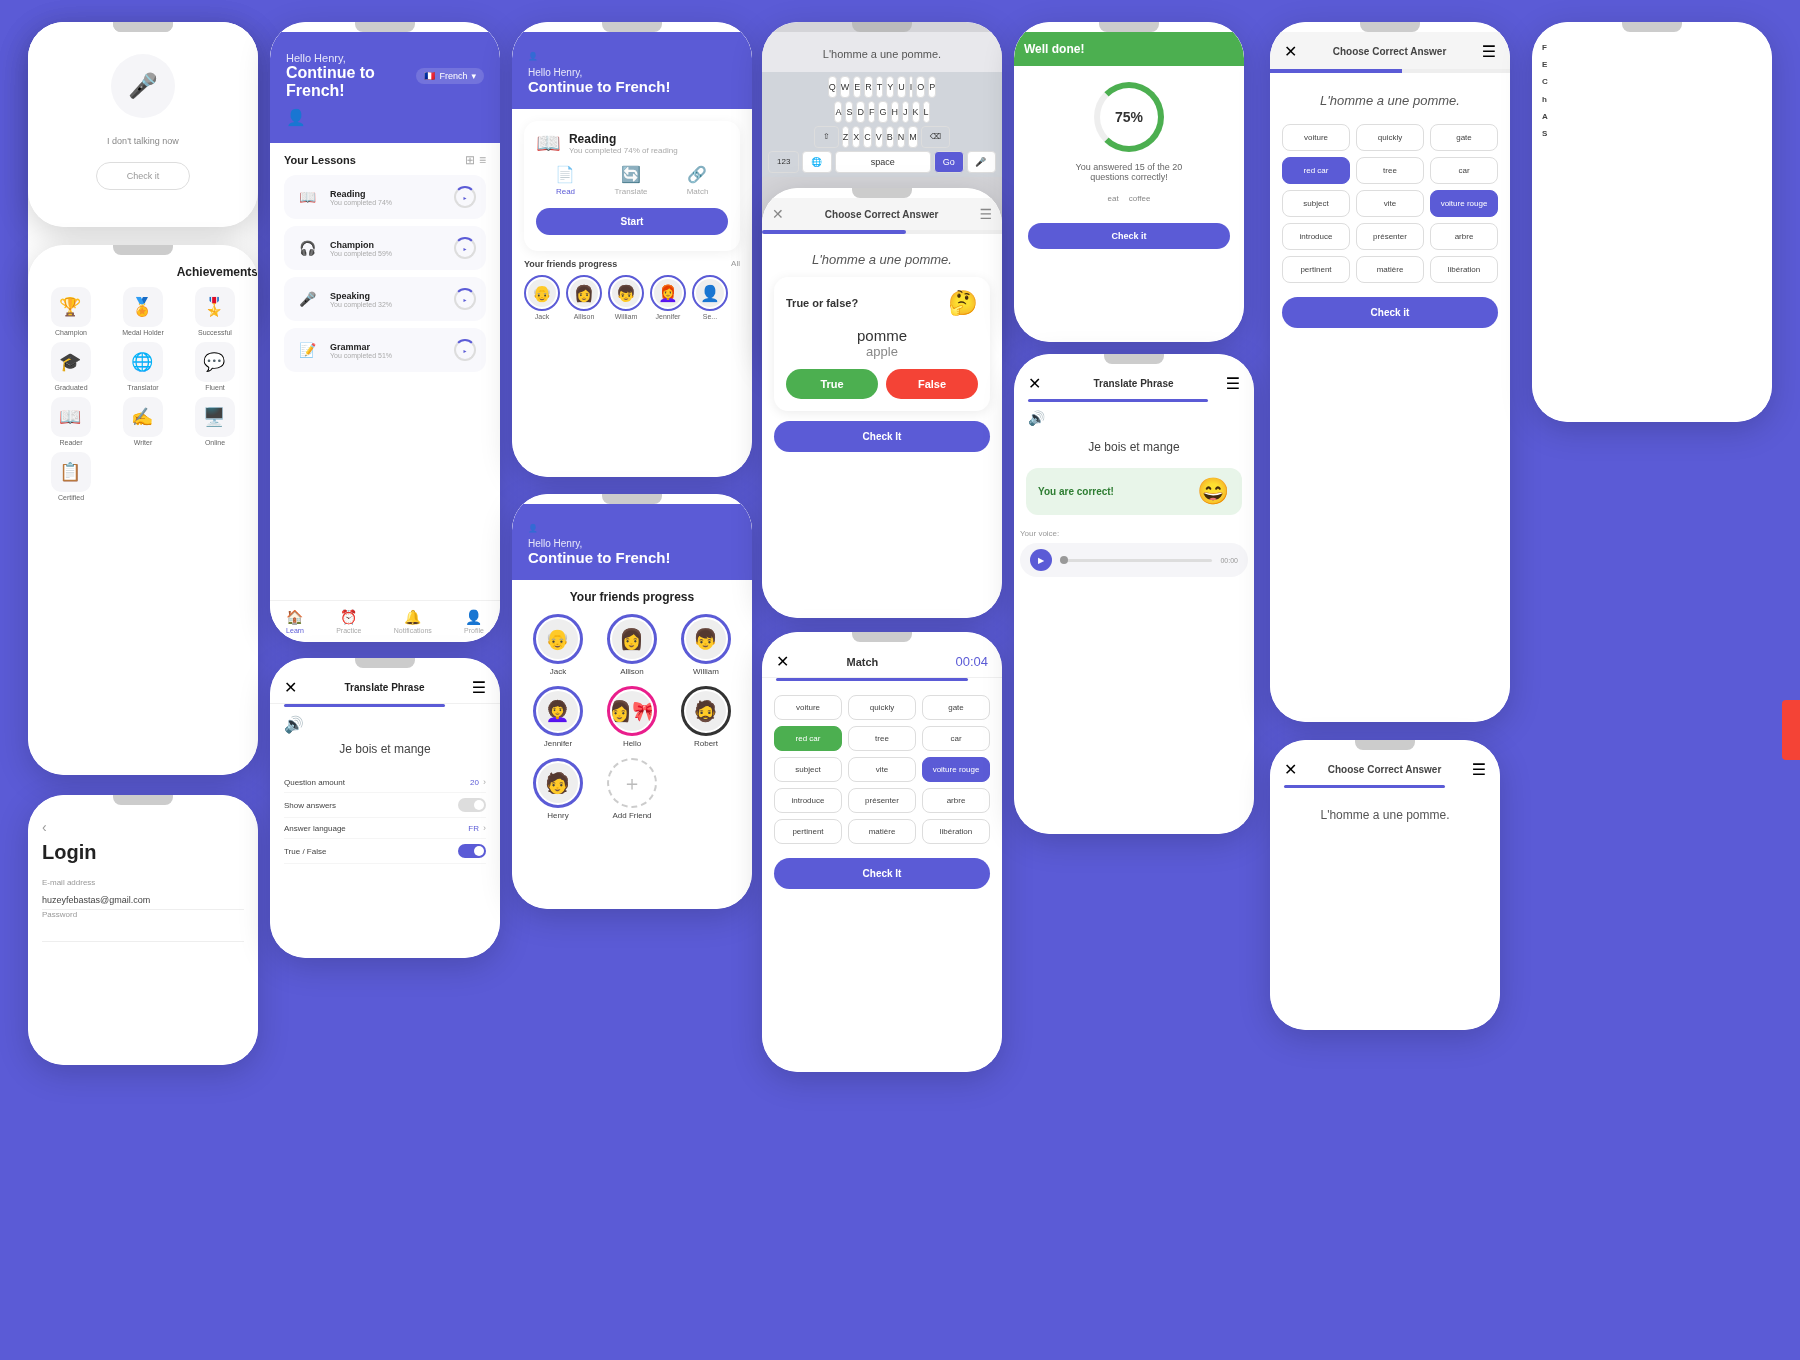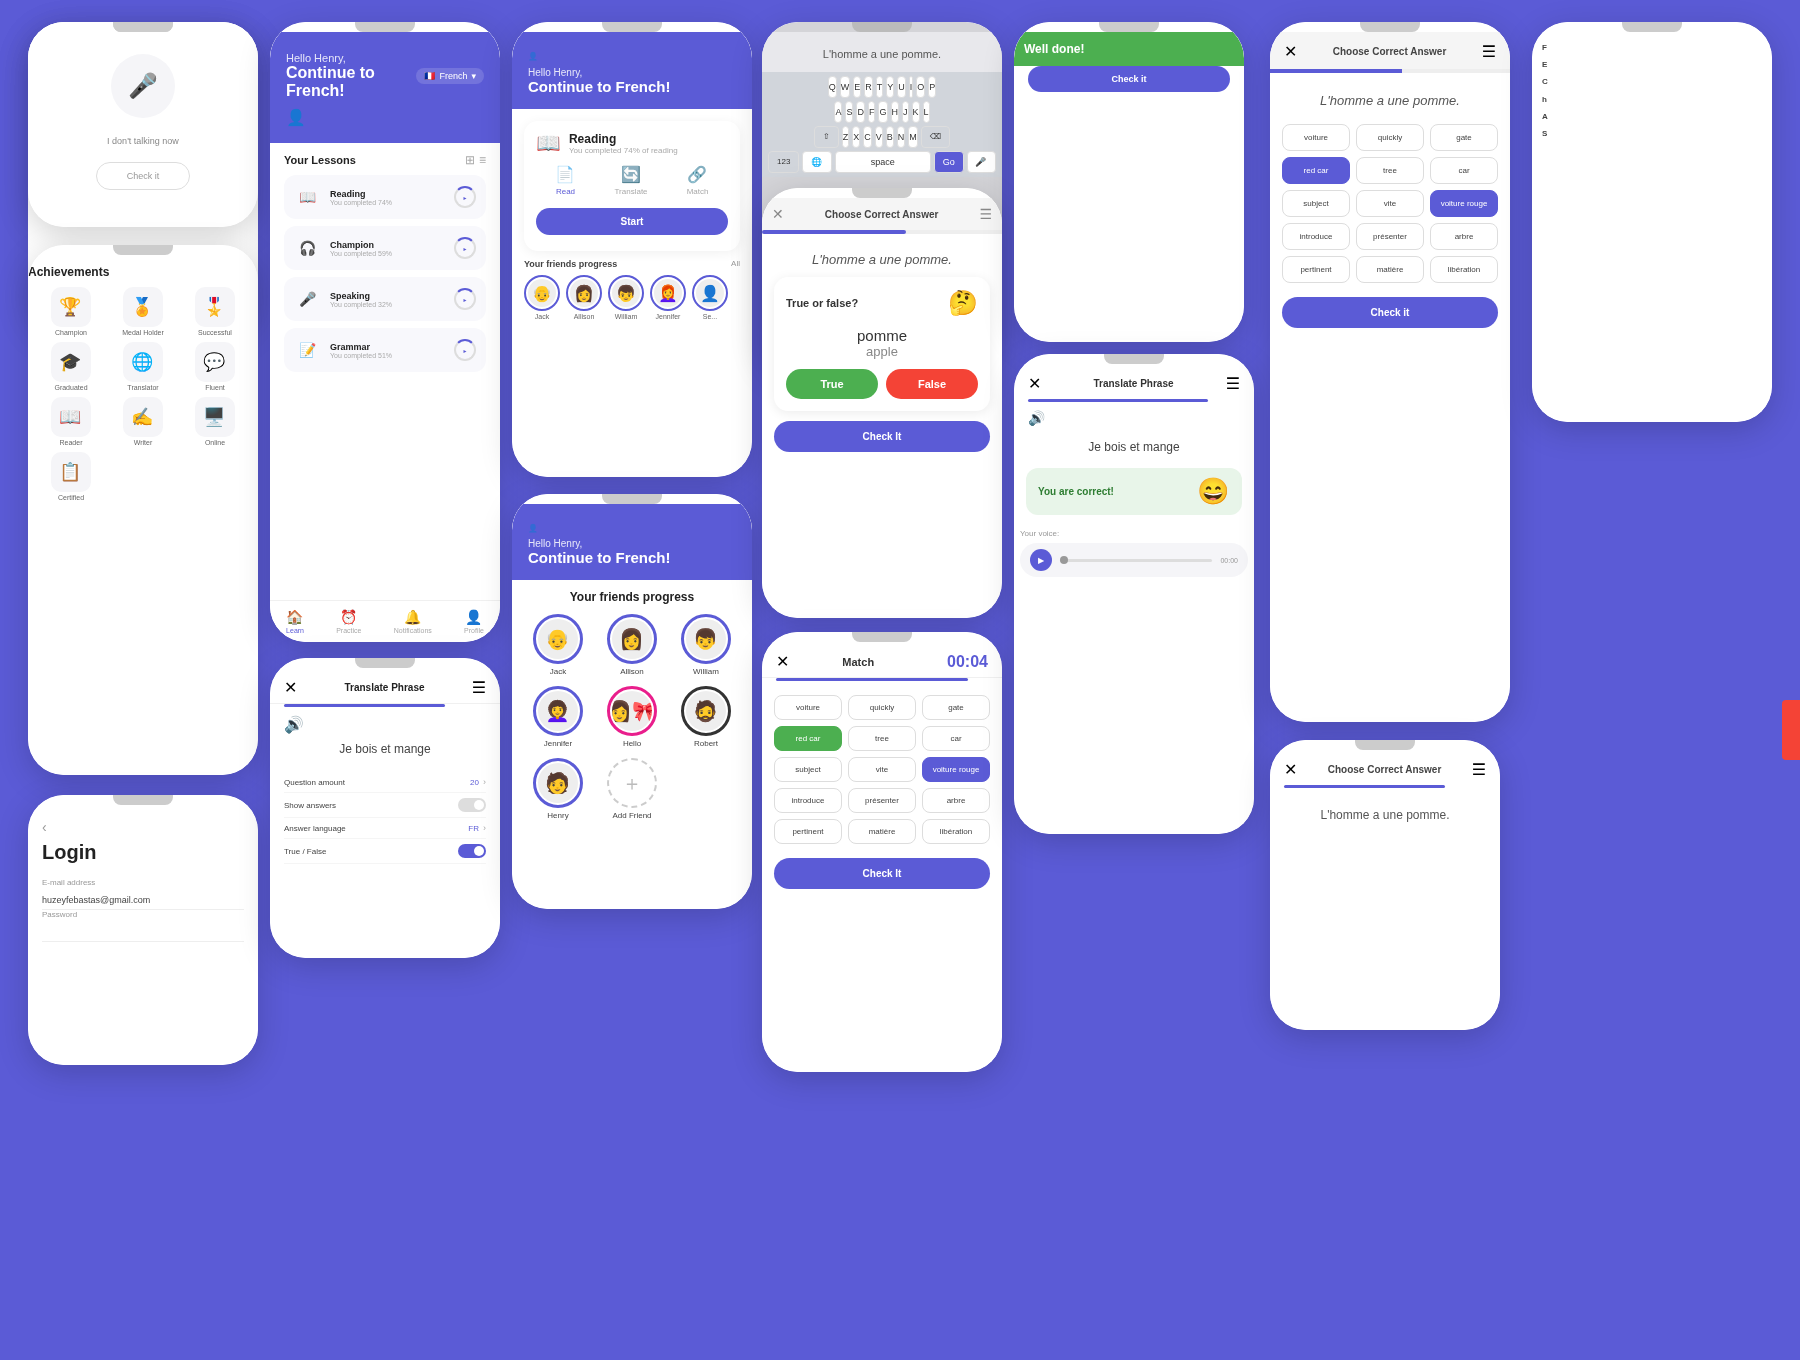--- a/index.html
+++ b/index.html
@@ -144,21 +144,21 @@
       cursor: pointer;
       display: inline-block;
     }
 
     
     .phone-achievements {
       left: 28px; top: 348px;
       width: 230px; height: 415px;
     }
     .achieve-title {
-      text-align: left;
+      text-align: right;
       font-size: 12px;
       font-weight: 700;
       color: #222;
       padding: 10px 0 8px;
     }
     .achieve-grid {
       display: grid;
       grid-template-columns: repeat(3, 1fr);
       gap: 6px;
       padding: 0 10px;
@@ -575,21 +575,21 @@
       font-size: 10px;
       font-weight: 600;
       cursor: pointer;
     }
     .match-header {
       display: flex; align-items: center; justify-content: space-between;
       padding: 10px 14px 6px;
       border-bottom: 1px solid #f0f0f0;
     }
     .match-title { font-size: 11px; font-weight: 600; color: #333; }
-    .match-timer { font-size: 16px; color: #5b5bd6; font-weight: 700; margin-left: 20px; }
+    .match-timer { font-size: 13px; color: #5b5bd6; font-weight: 400; margin-left: 20px; }
     .match-progress {
       height: 3px;
       background: #5b5bd6;
       width: 80%;
       margin: 0 14px 8px;
       border-radius: 2px;
     }
     .match-grid {
       display: grid;
       grid-template-columns: repeat(3, 1fr);
@@ -1343,20 +1343,30 @@
       <div class="match-word">libération</div>
     </div>
     <button class="match-check-btn">Check It</button>
   </div>
 </div>
 
 <div class="phone" style="top:22px; left:1014px; width:230px; height:320px;">
   <div class="phone-inner">
     <div class="phone-notch"></div>
     <div class="score-well-done">Well done!</div>
+    <div class="score-circle-wrap">
+      <div class="score-circle">
+        <span class="score-pct">75%</span>
+      </div>
+      <div class="score-desc">You answered 15 of the 20<br>questions correctly!</div>
+      <div class="score-items">
+        <span class="score-item">eat</span>
+        <span class="score-item">coffee</span>
+      </div>
+    </div>
     <button class="score-check-btn">Check it</button>
   </div>
 </div>
 
 <div class="phone" style="top:354px; left:1014px; width:240px; height:480px;">
   <div class="phone-inner">
     <div class="phone-notch"></div>
     <div class="correct-header">
       <span>✕</span>
       <span class="correct-header-title">Translate Phrase</span>

